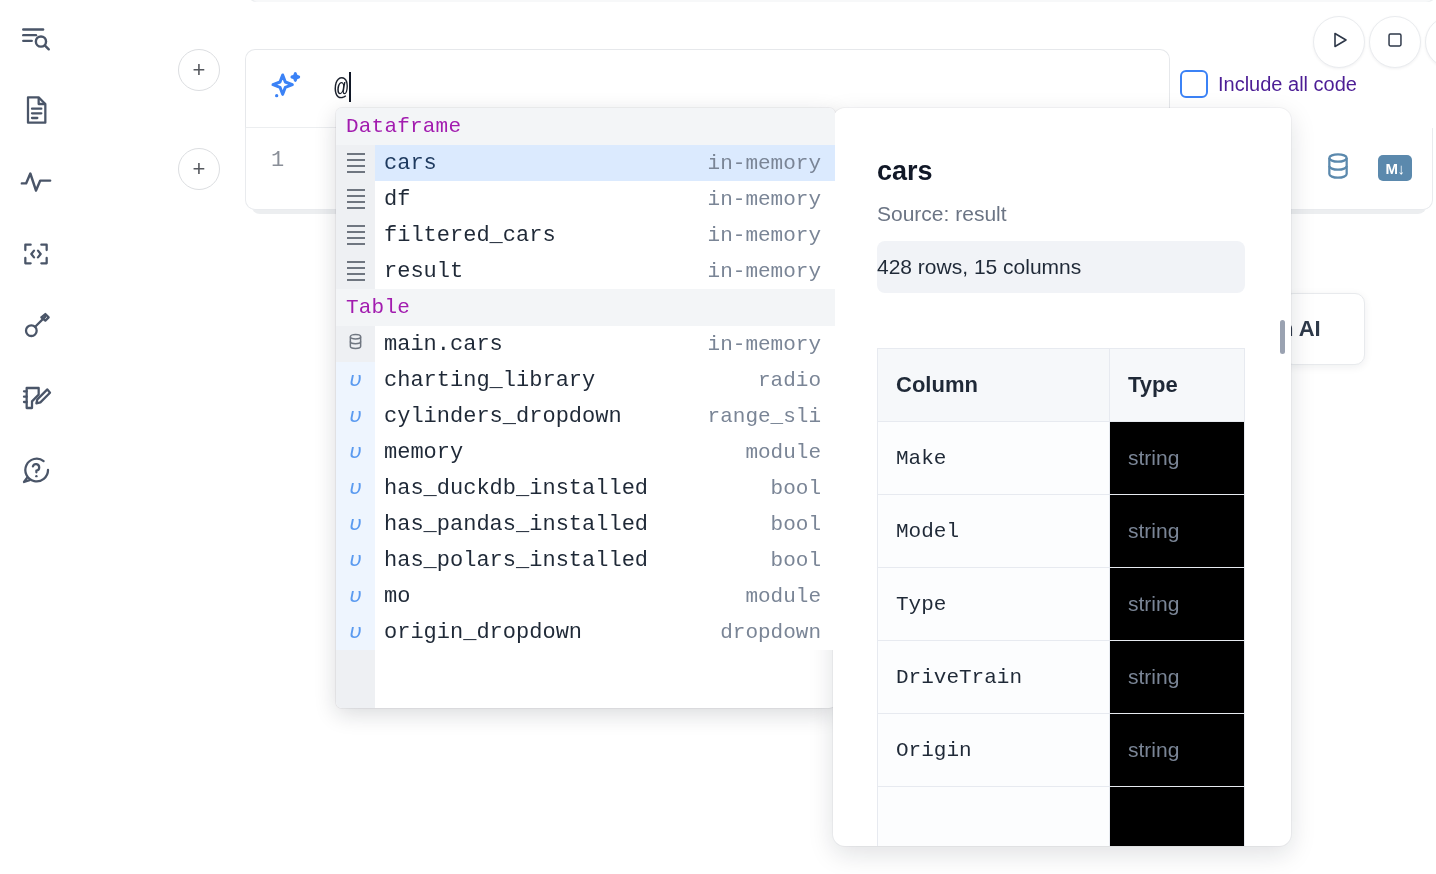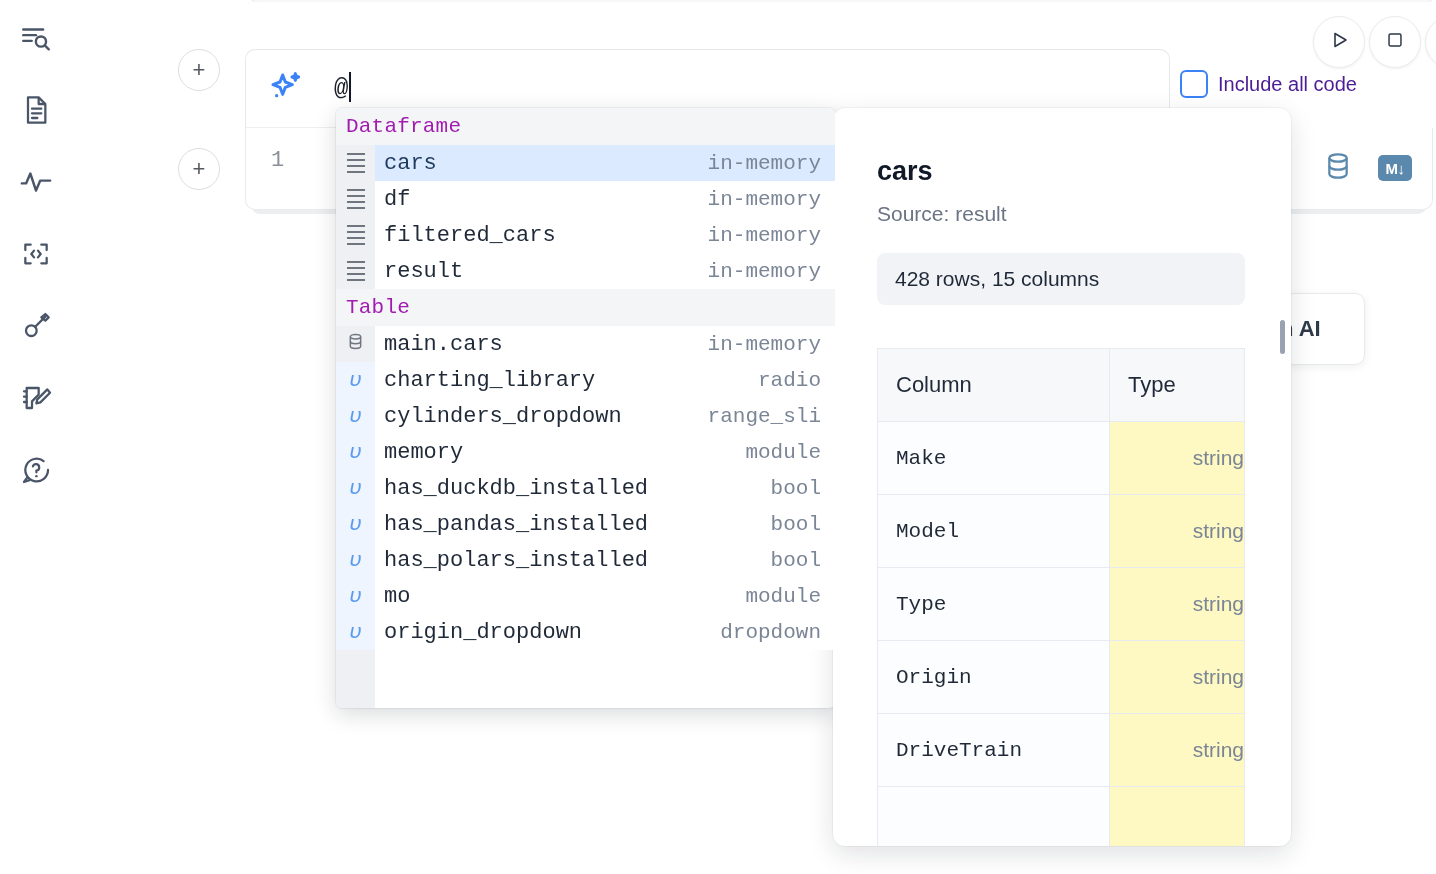--- a/index.html
+++ b/index.html
@@ -155,39 +155,39 @@
     box-shadow:0 8px 26px rgba(16,24,40,.13), 0 0 0 1px rgba(16,24,40,.04);
     overflow:hidden;
   }
   .pv-title {
     position:absolute; left:44px; top:48px; font-size:27px; font-weight:700; color:#111827;
   }
   .pv-source {
     position:absolute; left:44px; top:94px; font-size:21px; color:#6b7484;
   }
   .pv-chip {
-    position:absolute; left:44px; top:145px; width:368px; height:52px;
+    position:absolute; left:44px; top:133px; width:368px; height:52px;
     background:#f1f3f7; border-radius:8px;
-    display:flex; align-items:center; padding-left:18px;
+    display:flex; align-items:center; 
     font-size:21px; color:#1f2937;
   }
   .pv-table {
     position:absolute; left:44px; top:240px; width:368px;
     border:1px solid #e7eaf0; border-collapse:collapse;
   }
   .pv-table th, .pv-table td {
     border:1px solid #e7eaf0; text-align:left; height:73px; padding-left:18px;
   }
   .pv-table th {
-    background:#f6f8fa; font-size:22px; font-weight:400; color:#1f2937;
+    background:#f6f8fa; font-size:22px; font-weight:700; color:#1f2937;
   }
   .pv-table td.col {
     font-family:"Liberation Mono", monospace; font-size:21px; color:#1f2937; background:#fcfdfe;
   }
-  .pv-table td.typ { font-size:21px; color:#7a8596; background:#fef9c3;text-align:right; }
+  .pv-table td.typ { font-size:21px; color:#7a8596; background:#000000; }
   .pv-scroll {
     position:absolute; right:6px; top:212px; width:5px; height:34px;
     background:#9aa2b1; border-radius:3px;
   }
 </style>
 </head>
 <body>
 
 <div id="root">
 
@@ -459,25 +459,25 @@
           </tr>
           <tr>
             <td class="col">Model</td>
             <td class="typ">string</td>
           </tr>
           <tr>
             <td class="col">Type</td>
             <td class="typ">string</td>
           </tr>
           <tr>
+            <td class="col">DriveTrain</td>
+            <td class="typ">string</td>
+          </tr>
+          <tr>
             <td class="col">Origin</td>
-            <td class="typ">string</td>
-          </tr>
-          <tr>
-            <td class="col">DriveTrain</td>
             <td class="typ">string</td>
           </tr>
           <tr>
             <td class="col"></td>
             <td class="typ"></td>
           </tr>
         </tbody>
     </table>
     <div class="pv-scroll"></div>
   </div>

